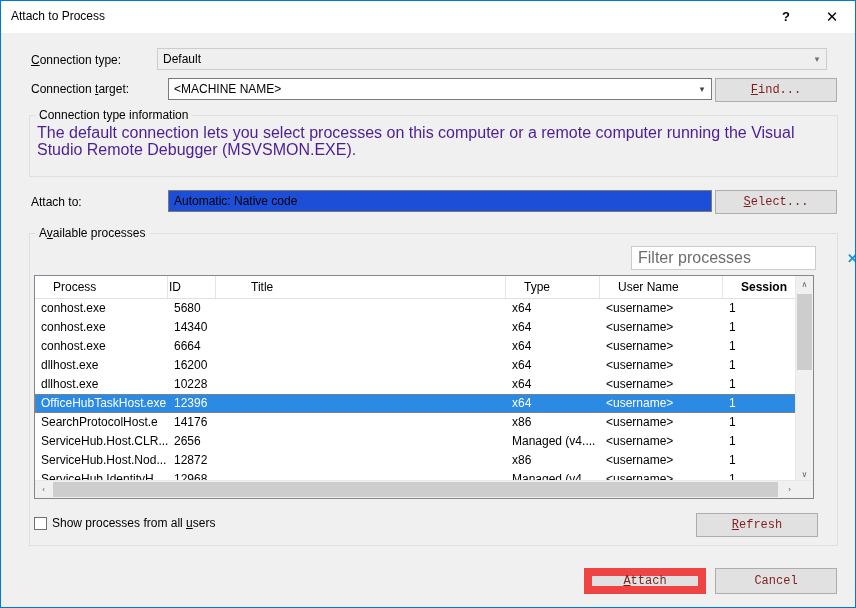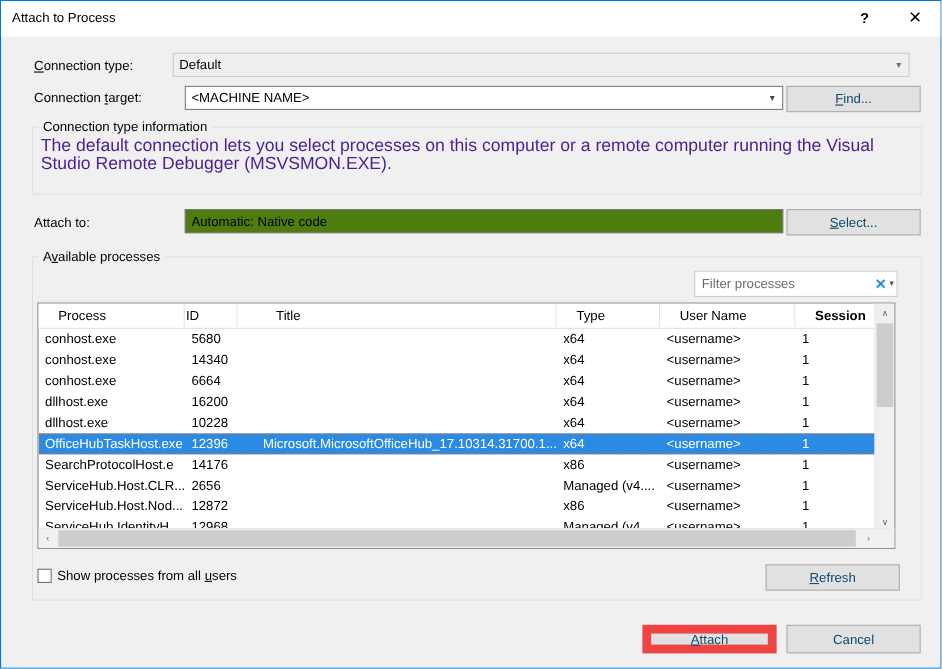--- a/index.html
+++ b/index.html
@@ -96,41 +96,41 @@
     font-size: 9px;
     color: #444444;
     line-height: 1;
     user-select: none;
   }
   .combo.disabled .arrow { color: #707070; }
   .textbox {
     position: absolute;
     box-sizing: border-box;
     border: 1px solid #7a7a7a;
-    background: #4d7c0f;
+    background: #1d4ed8;
     height: 22px;
     display: flex;
     align-items: center;
   }
   .textbox .val {
     padding-left: 5px;
     font-size: 12px;
     white-space: nowrap;
     overflow: hidden;
   }
 
   
   .btn {
     position: absolute;
     box-sizing: border-box;
     border: 1px solid #adadad;
     background: #e1e1e1;
-    font-family: Liberation Sans, sans-serif;
-    font-size: 12px;
-    color: #0c4a6e;
+    font-family: Liberation Mono, monospace;
+    font-size: 12px;
+    color: #7f1d1d;
     display: flex;
     align-items: center;
     justify-content: center;
     cursor: default;
     user-select: none;
   }
   .btn.default {
     border: 8px solid #ef4444;
     background: #e1e1e1;
   }
@@ -168,21 +168,21 @@
     background: #ffffff;
     display: flex;
     align-items: center;
   }
   #filter-input {
     flex: 1;
     border: 0;
     outline: none;
     background: transparent;
     font-family: "Liberation Sans", sans-serif;
-    font-size: 12px;
+    font-size: 16px;
     color: #000000;
     padding-left: 6px;
   }
   #filter-input::placeholder { color: #6d6d6d; opacity: 1; }
   #filter-clear {
     width: 18px;
     text-align: center;
     color: #1e90d2;
     font-size: 13px;
     font-weight: bold;
@@ -463,21 +463,20 @@
           <div class="cell" style="left: 0px; width: 133px;">dllhost.exe</div>
           <div class="cell" style="left: 133px; width: 65px;">10228</div>
           <div class="cell" style="left: 198px; width: 273px;"></div>
           <div class="cell" style="left: 471px; width: 94px;">x64</div>
           <div class="cell" style="left: 565px; width: 123px;">&lt;username&gt;</div>
           <div class="cell" style="left: 688px; width: 74px;">1</div>
         </div>
         <div class="row selected">
           <div class="cell" style="left: 0px; width: 133px;">OfficeHubTaskHost.exe</div>
           <div class="cell" style="left: 133px; width: 65px;">12396</div>
-          <div class="cell" style="left: 198px; width: 273px;">Microsoft.MicrosoftOfficeHub_17.10314.31700.1...</div>
           <div class="cell" style="left: 471px; width: 94px;">x64</div>
           <div class="cell" style="left: 565px; width: 123px;">&lt;username&gt;</div>
           <div class="cell" style="left: 688px; width: 74px;">1</div>
         </div>
         <div class="row">
           <div class="cell" style="left: 0px; width: 133px;">SearchProtocolHost.e</div>
           <div class="cell" style="left: 133px; width: 65px;">14176</div>
           <div class="cell" style="left: 198px; width: 273px;"></div>
           <div class="cell" style="left: 471px; width: 94px;">x86</div>
           <div class="cell" style="left: 565px; width: 123px;">&lt;username&gt;</div>

